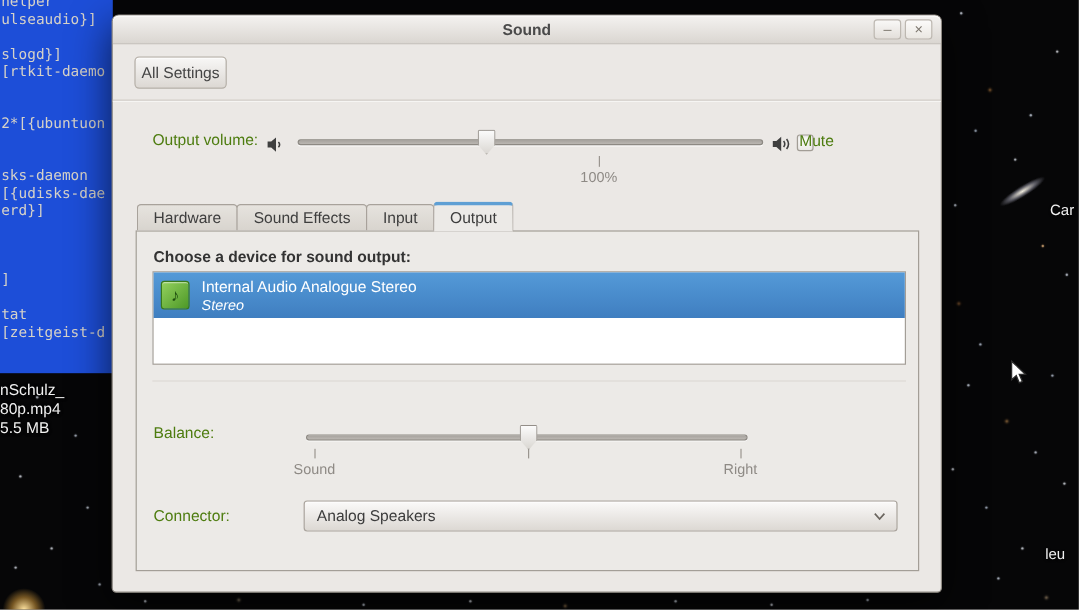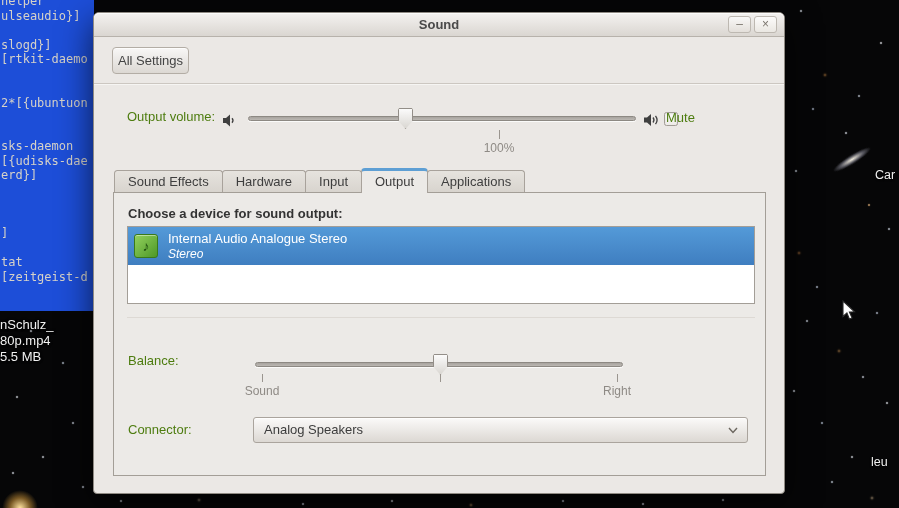--- a/index.html
+++ b/index.html
@@ -182,25 +182,24 @@
   <div class="mark" style="left:380px; top:128px; width:50px;">100%</div>
   <svg class="spk" style="left:549px; top:99px;" width="18" height="16" viewBox="0 0 18 16">
     <path d="M1 5.5 h3 l4 -3.5 v12 L4 10.5 H1 z" fill="#3f3f3f"></path>
     <path d="M10 5.5 q2 2.5 0 5" fill="none" stroke="#3f3f3f" stroke-width="1.3"></path>
     <path d="M12.5 3.8 q3.2 4.2 0 8.4" fill="none" stroke="#3f3f3f" stroke-width="1.3"></path>
   </svg>
   <div class="checkbox" style="left:570px; top:99px;"></div>
   <div class="lbl" style="left:572px; top:97px;">Mute</div>
 
   <div class="tabs">
+    <div class="tab">Hardware</div>
     <div class="tab">Sound Effects</div>
-    <div class="tab">Hardware</div>
     <div class="tab">Input</div>
     <div class="tab active">Output</div>
-    <div class="tab">Applications</div>
   </div>
 
   <div class="panel">
     <div class="lbl b" style="left:14px; top:13px;">Choose a device for sound output:</div>
 
     <div class="listbox">
       <div class="listrow">
         <div class="dev-icon">♪</div>
         <div class="dev-name">Internal Audio Analogue Stereo</div>
         <div class="dev-sub">Stereo</div>

